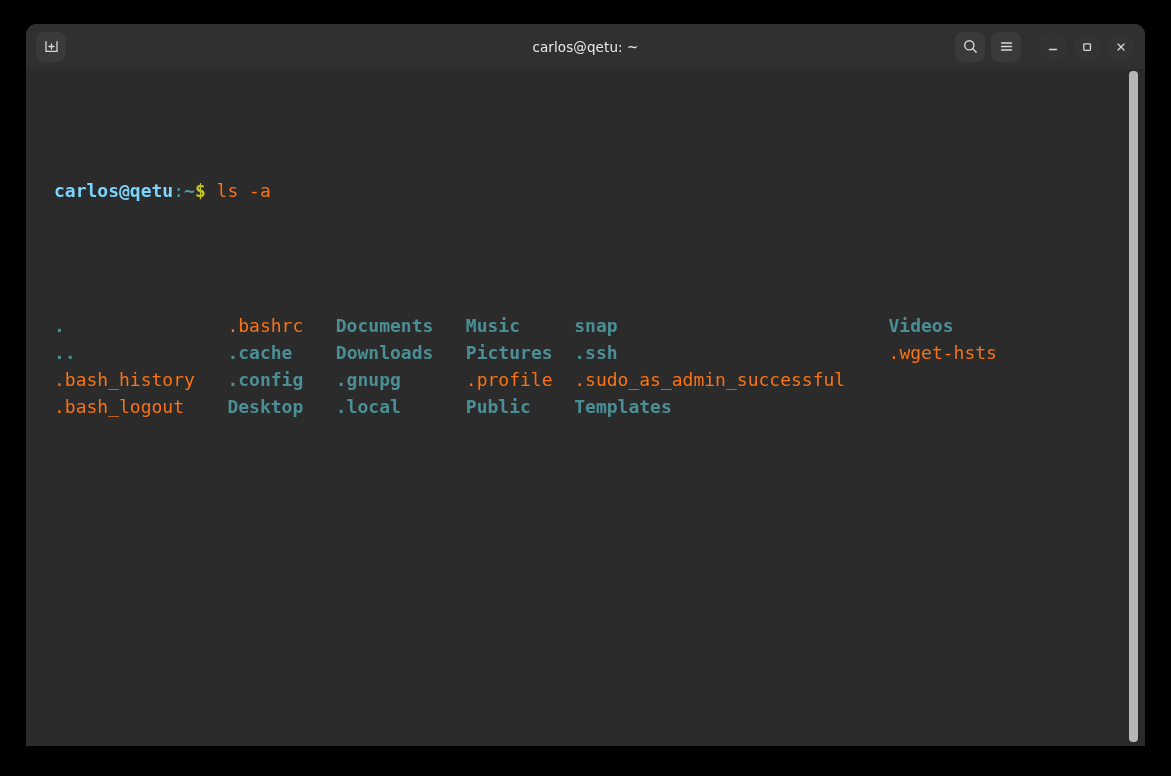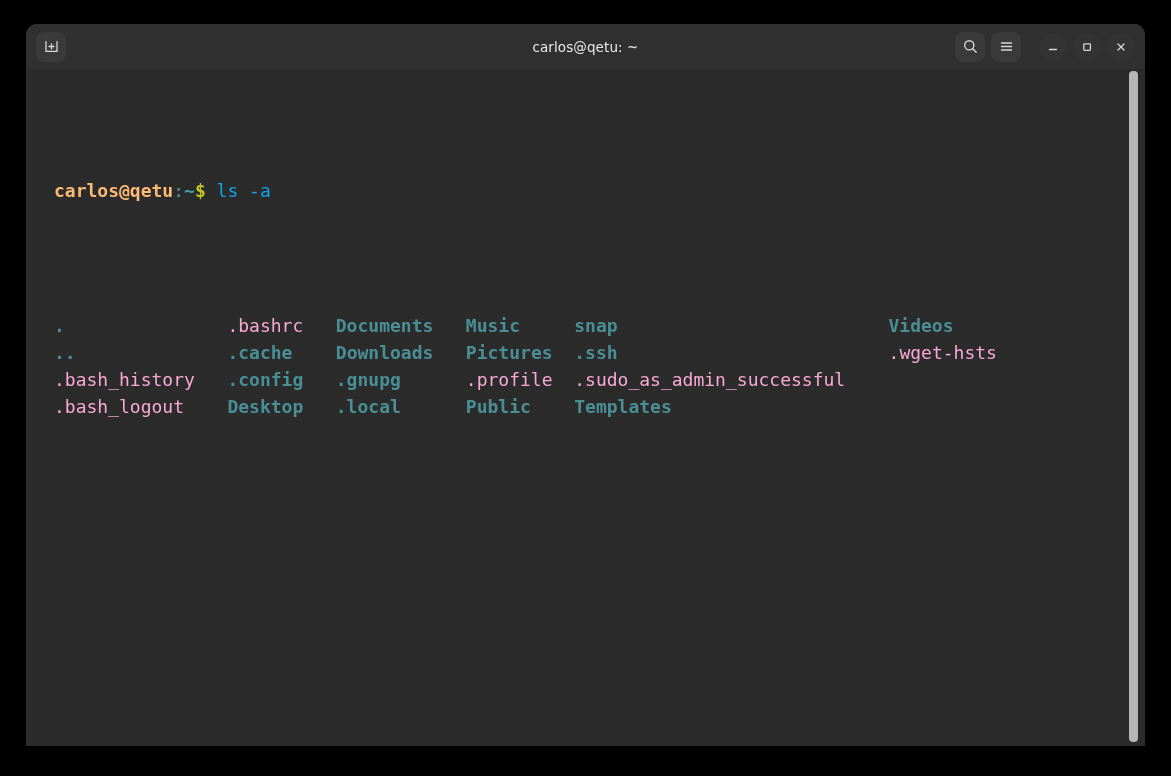--- a/index.html
+++ b/index.html
@@ -105,27 +105,27 @@
     font-family: "DejaVu Sans Mono", monospace;
     font-size: 18px;
     line-height: 27px;
     white-space: pre;
     color: #f2e5bc;
   }
   .trow {
     height: 27px;
     white-space: pre;
   }
-  .c-user   { color: #fdba74; font-weight: bold; }   
+  .c-user   { color: #7dd3fc; font-weight: bold; }   
   .c-punct  { color: #4a9ca6; }                       
   .c-path   { color: #4a9ca6; font-weight: bold; }    
   .c-dollar { color: #c5c520; font-weight: bold; }    
-  .c-cmd    { color: #0ea5e9; }
+  .c-cmd    { color: #f97316; }
   .c-dir    { color: #4a8f96; font-weight: bold; }
-  .c-file   { color: #f9a8d4; }
+  .c-file   { color: #f97316; }
 
   #cursor-block {
     display: inline-block;
     width: 11px;
     height: 22px;
     border: 1.6px solid #c5a54a;
     box-sizing: border-box;
     vertical-align: -4px;
     background: transparent;
   }

